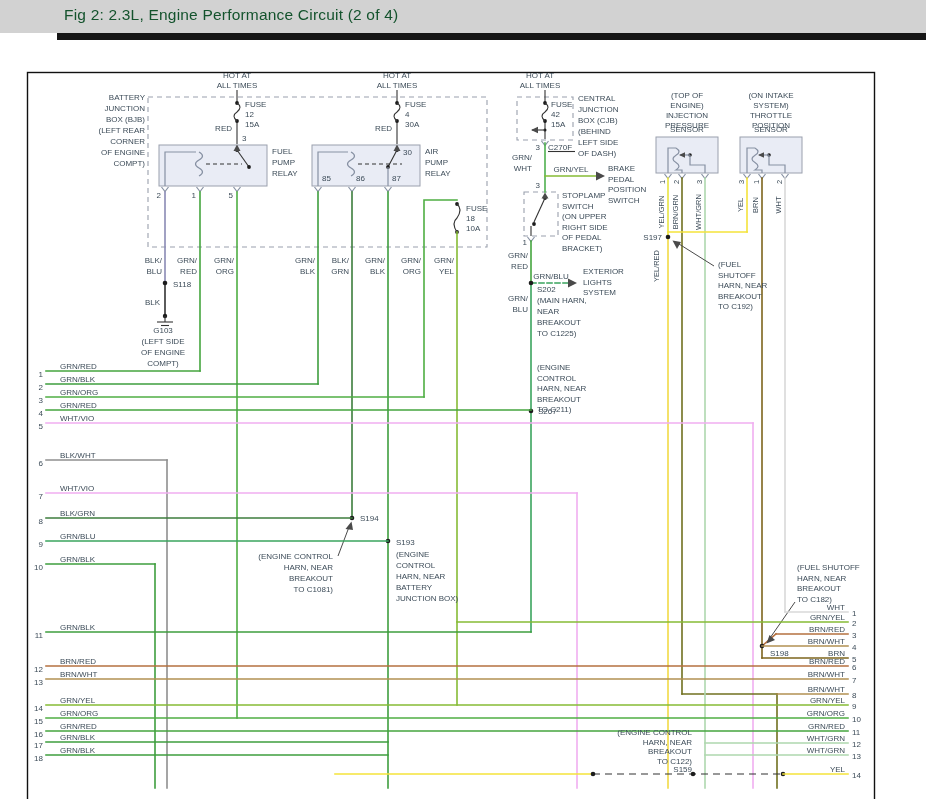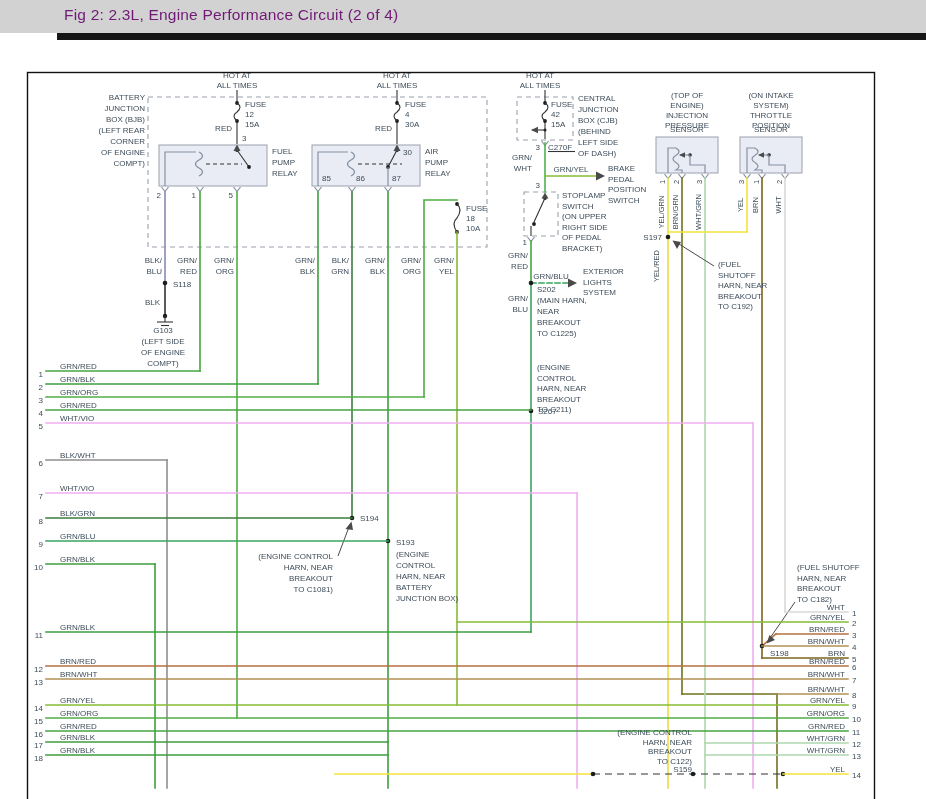--- a/index.html
+++ b/index.html
@@ -1,19 +1,19 @@
 <!DOCTYPE html>
 <html><head>
 <meta charset="utf-8">
 <style>
   html,body{margin:0;padding:0;background:#ffffff;}
   .page{position:relative;width:926px;height:799px;background:#ffffff;overflow:hidden;
         font-family:"Liberation Sans",sans-serif;}
   .titlebar{position:absolute;left:0;top:0;width:926px;height:33px;background:#d2d2d2;}
-  .titlebar .title{position:absolute;left:64px;top:6px;font-size:15.5px;color:#701a75;
+  .titlebar .title{position:absolute;left:64px;top:6px;font-size:15.5px;color:#14532d;
         font-family:"Liberation Sans",sans-serif;letter-spacing:.2px;}
   .rulebar{position:absolute;left:57px;top:33px;width:869px;height:7px;background:#161616;}
   svg{position:absolute;left:0;top:0;}
   svg text{font-family:"Liberation Sans",sans-serif;font-size:8px;fill:#3d4c59;}
   svg text.rot{font-size:7.5px;}
   .wire{fill:none;stroke-width:1.6;stroke-linecap:square;}
   .thin{fill:none;stroke:#333;stroke-width:1.1;}
   .gray{fill:none;stroke:#8791a3;stroke-width:1.2;}
   .boxfill{fill:#e9ecf5;stroke:#9aa0ad;stroke-width:1;}
   .dashbox{fill:none;stroke:#9aa0ad;stroke-width:1.1;stroke-dasharray:5 4;}

